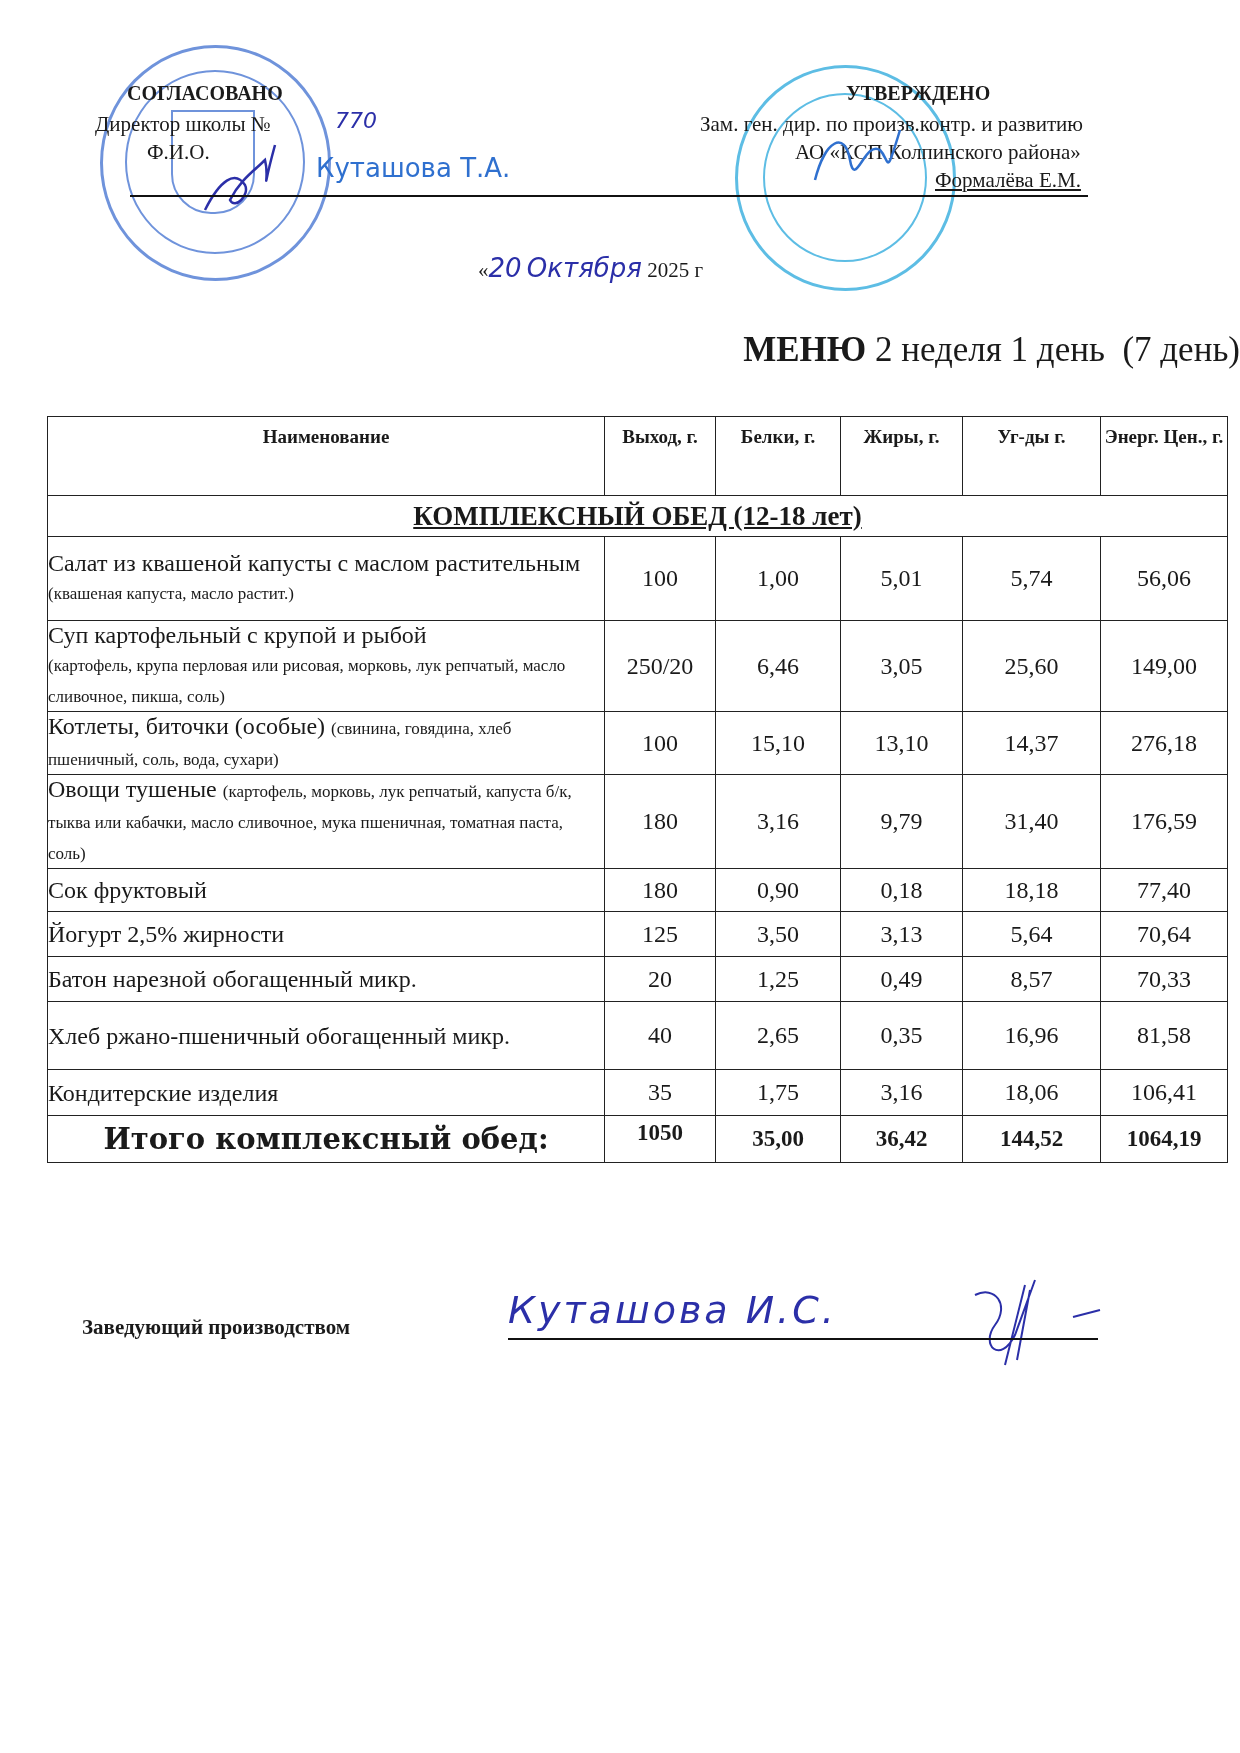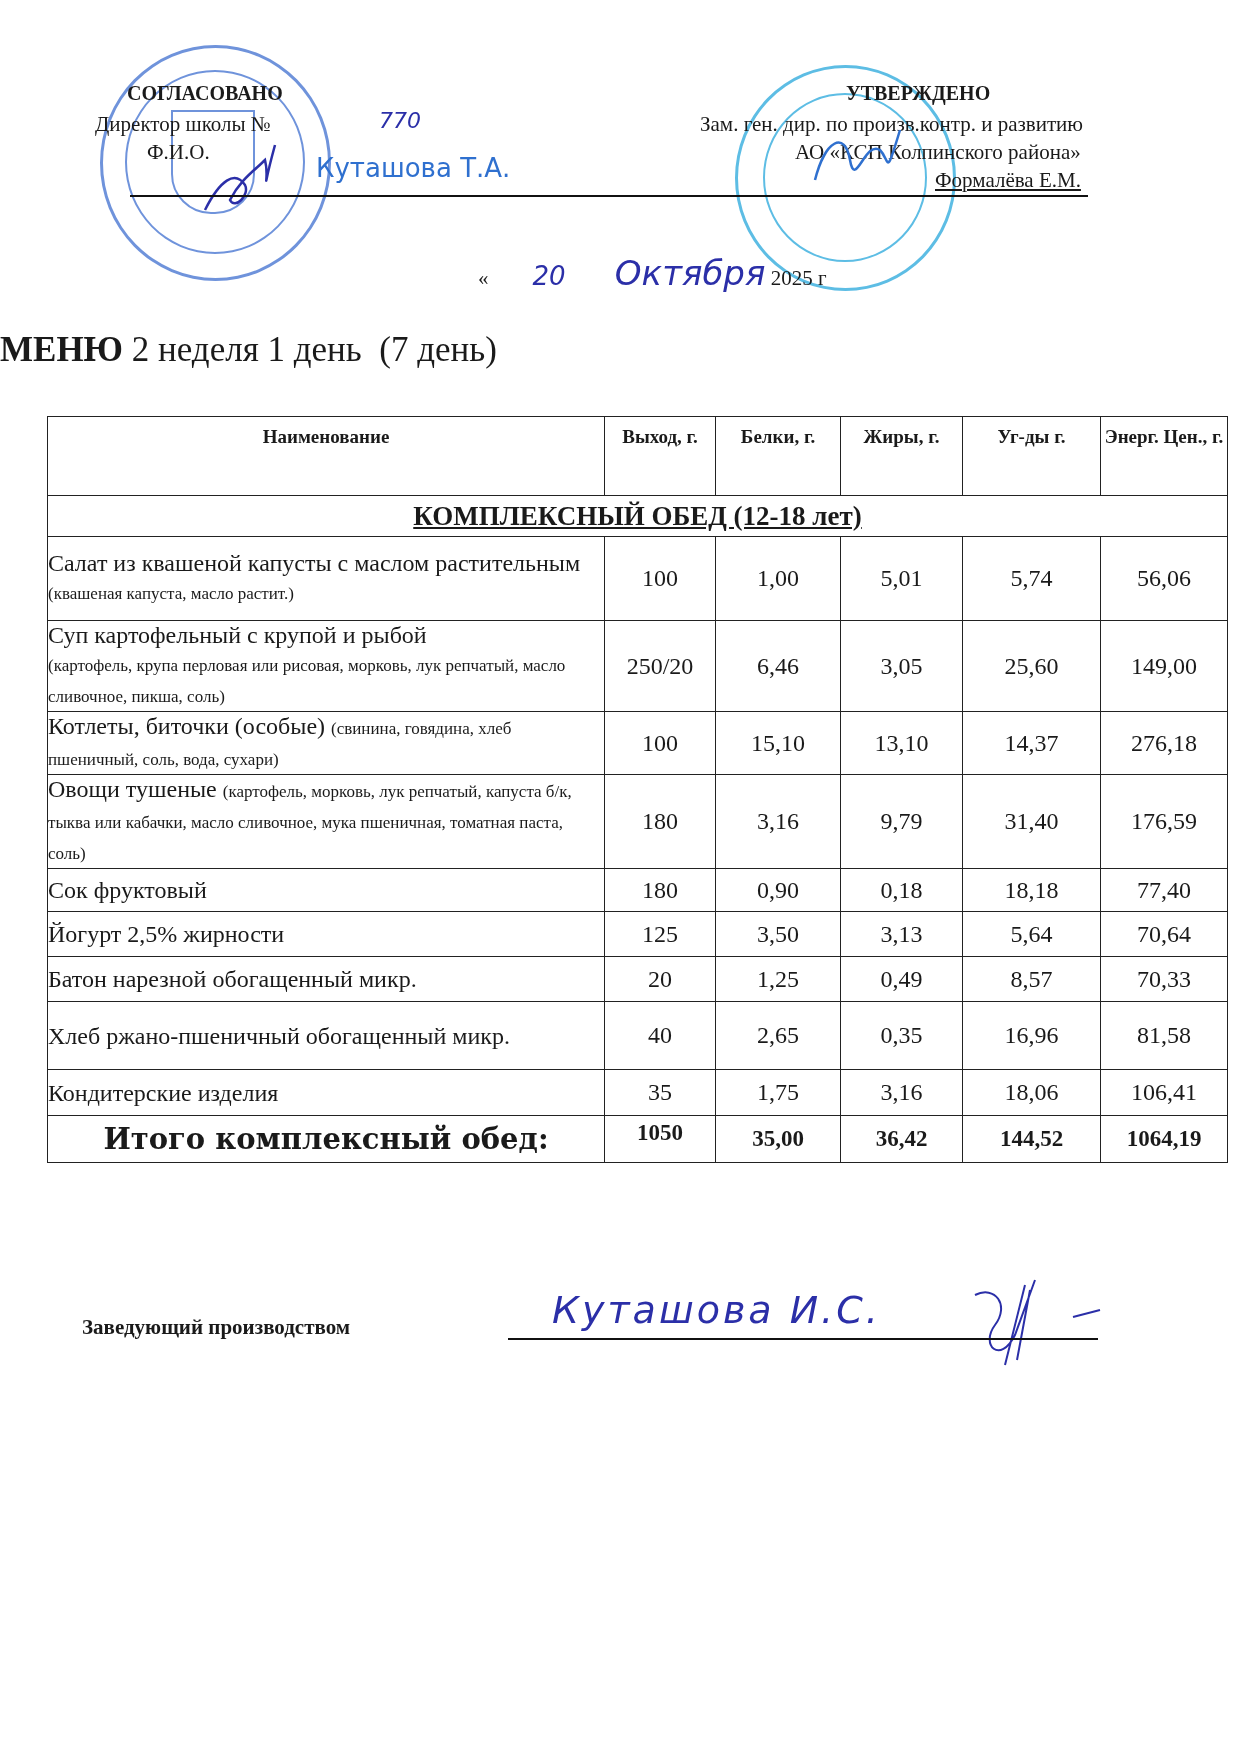--- a/index.html
+++ b/index.html
@@ -11,25 +11,25 @@
   .stamp .inner { position:absolute; border-radius:50%; border:2px solid; }
   .stamp-left { left:100px; top:45px; width:225px; height:230px; border-color:#3f6fd0; }
   .stamp-left .inner { left:22px; top:22px; width:176px; height:180px; border-color:#3f6fd0; }
   .stamp-right { left:735px; top:65px; width:215px; height:220px; border-color:#27a7dc; }
   .stamp-right .inner { left:25px; top:25px; width:160px; height:165px; border-color:#27a7dc; }
   .crest { position:absolute; left:68px; top:62px; width:80px; height:100px;
            border:2px solid #3f6fd0; border-radius:0 0 40px 40px; }
 
   .approve-title { font-weight:bold; font-size:20px; }
   .line-text { font-size:21px; }
-  .hand { font-family:"DejaVu Sans", sans-serif; color:#2b2fa8;margin-left:44px; }
+  .hand { font-family:"DejaVu Sans", sans-serif; color:#2b2fa8; }
   .hand-blue { font-family:"DejaVu Sans", sans-serif; color:#2f70cf; font-size:26px; }
   .rule { position:absolute; height:2px; background:#111; }
 
-  .menu-title { left:0; width:1240px; top:330px; text-align:left; font-size:35px; }
+  .menu-title { left:0; width:1240px; top:330px; text-align:right; font-size:35px; }
   .menu-title b { font-weight:bold; }
 
   table.menu { position:absolute; left:47px; top:416px; width:1180px;
                border-collapse:collapse; table-layout:fixed; }
   table.menu td, table.menu th { border:1.5px solid #222; padding:0; vertical-align:middle; }
   table.menu th { font-weight:bold; font-size:19px; vertical-align:top; padding-top:6px;
                   text-align:center; line-height:28px; height:72px; }
   .section-row td { border-left:1.5px solid #222; border-right:none; text-align:center;
                     font-size:27px; font-weight:bold; height:40px; }
   .section-row span { text-decoration:underline; }
@@ -68,21 +68,21 @@
 <div class="abs approve-title" style="left:846px;top:82px;">УТВЕРЖДЕНО</div>
 <div class="abs line-text" style="left:700px;top:112px;">Зам. ген. дир. по произв.контр. и развитию</div>
 <div class="abs line-text" style="left:795px;top:140px;">АО «КСП Колпинского района»</div>
 <div class="abs line-text" style="left:935px;top:168px;text-decoration:underline;">Формалёва Е.М.</div>
 <svg class="abs" style="left:805px;top:120px;" width="110" height="80">
   <path d="M10 60 C20 20 40 10 45 40 C50 70 60 20 75 30 C85 40 80 60 95 10" fill="none" stroke="#2f70cf" stroke-width="2.5"></path>
 </svg>
 
 <div class="abs" style="left:478px;top:253px;font-size:21px;">
   <span>«</span><span class="hand" style="font-size:26px;font-style:italic;">20</span>
-  <span class="hand" style="font-size:34px;font-style:italic;">Октября</span>
+  <span class="hand" style="font-size:26px;font-style:italic;">Октября</span>
   <span>2025 г</span>
 </div>
 
 <div class="abs menu-title">
   <b>МЕНЮ</b><span style="white-space:pre;"> 2 неделя 1 день  (7 день)</span>
 </div>
 
 <table class="menu">
   <colgroup>
     <col style="width:557px">

